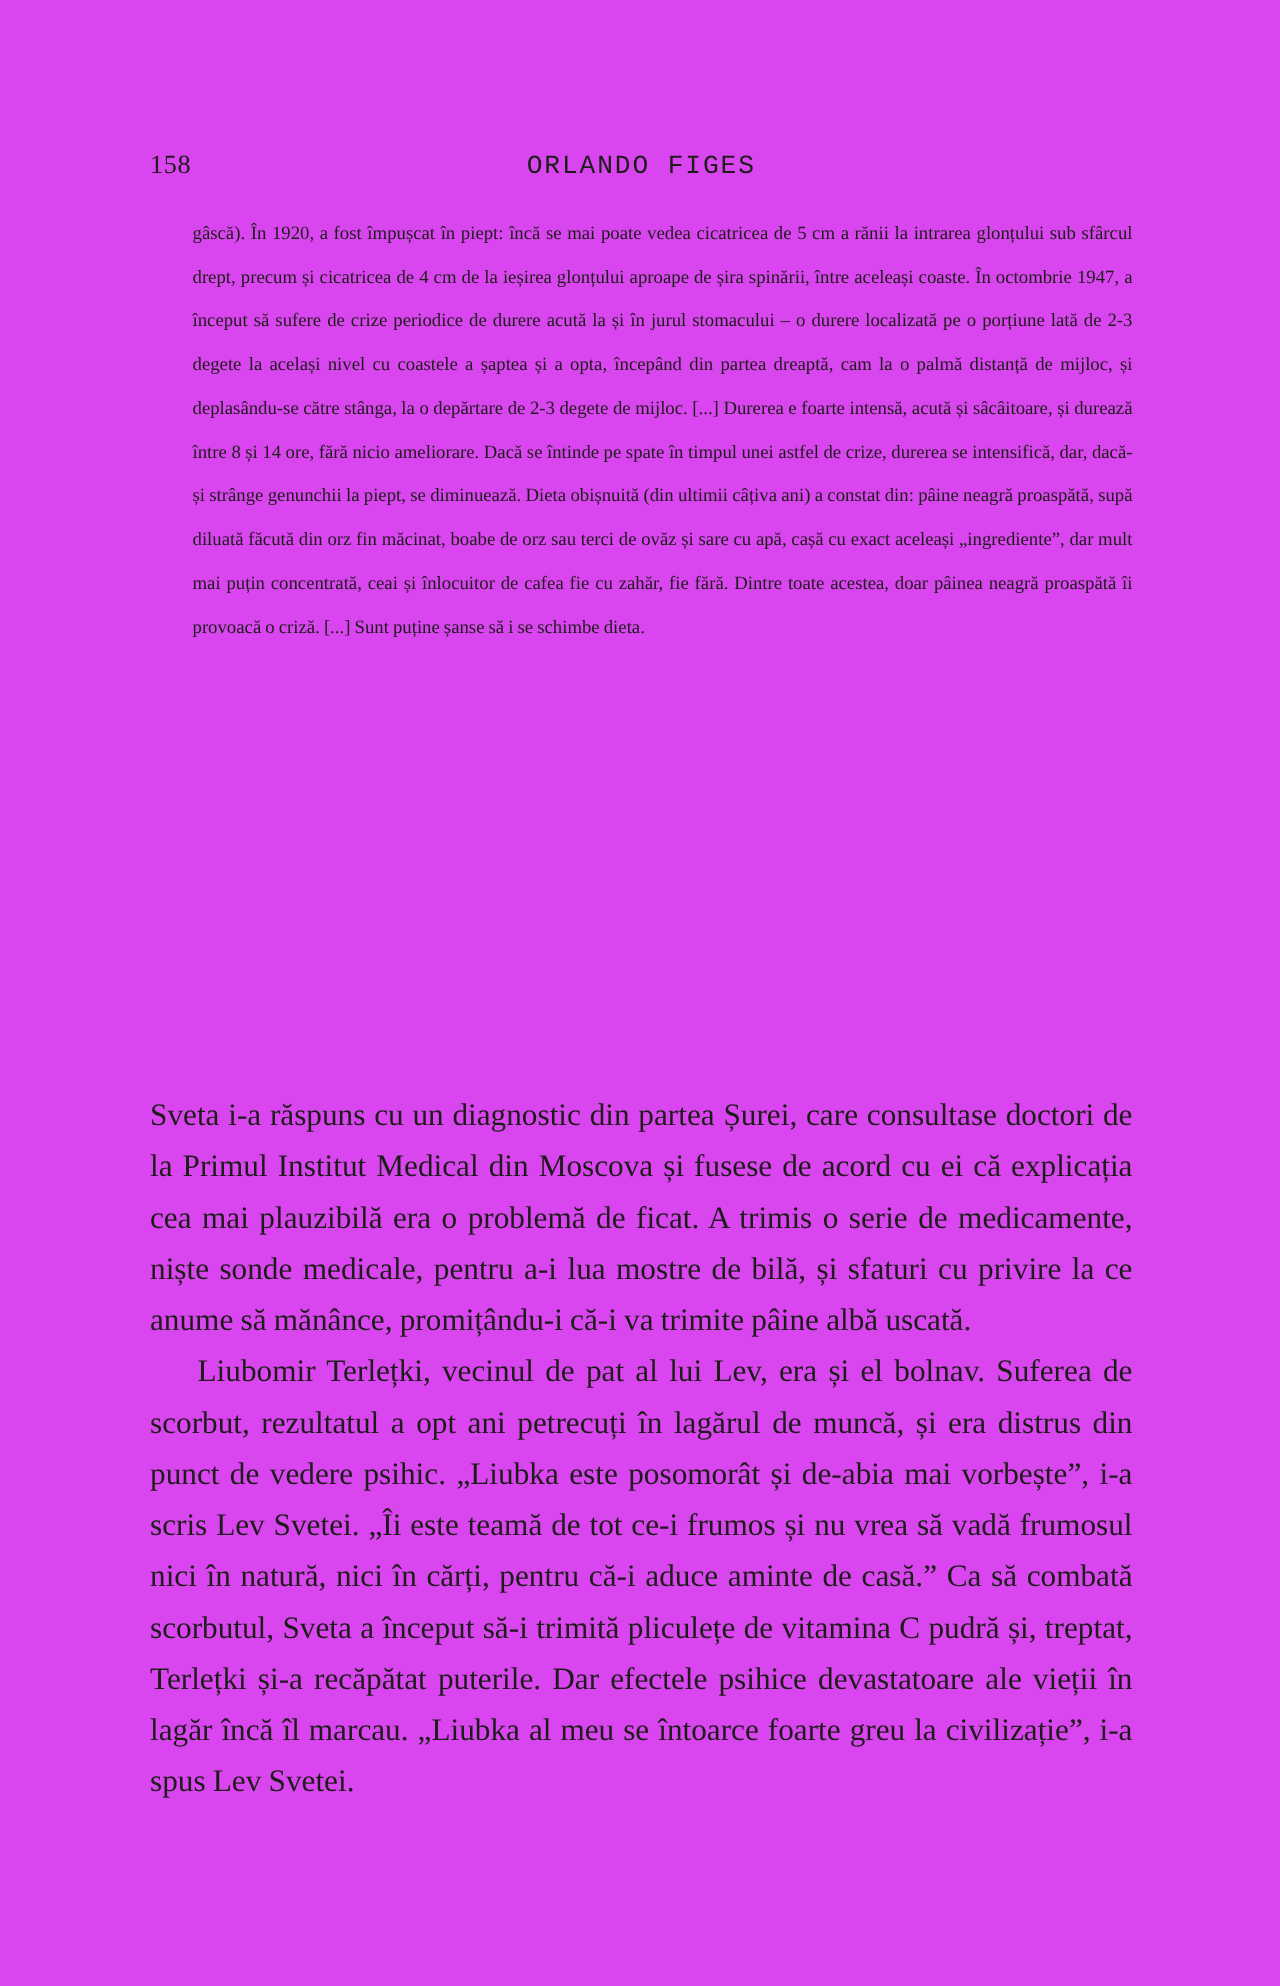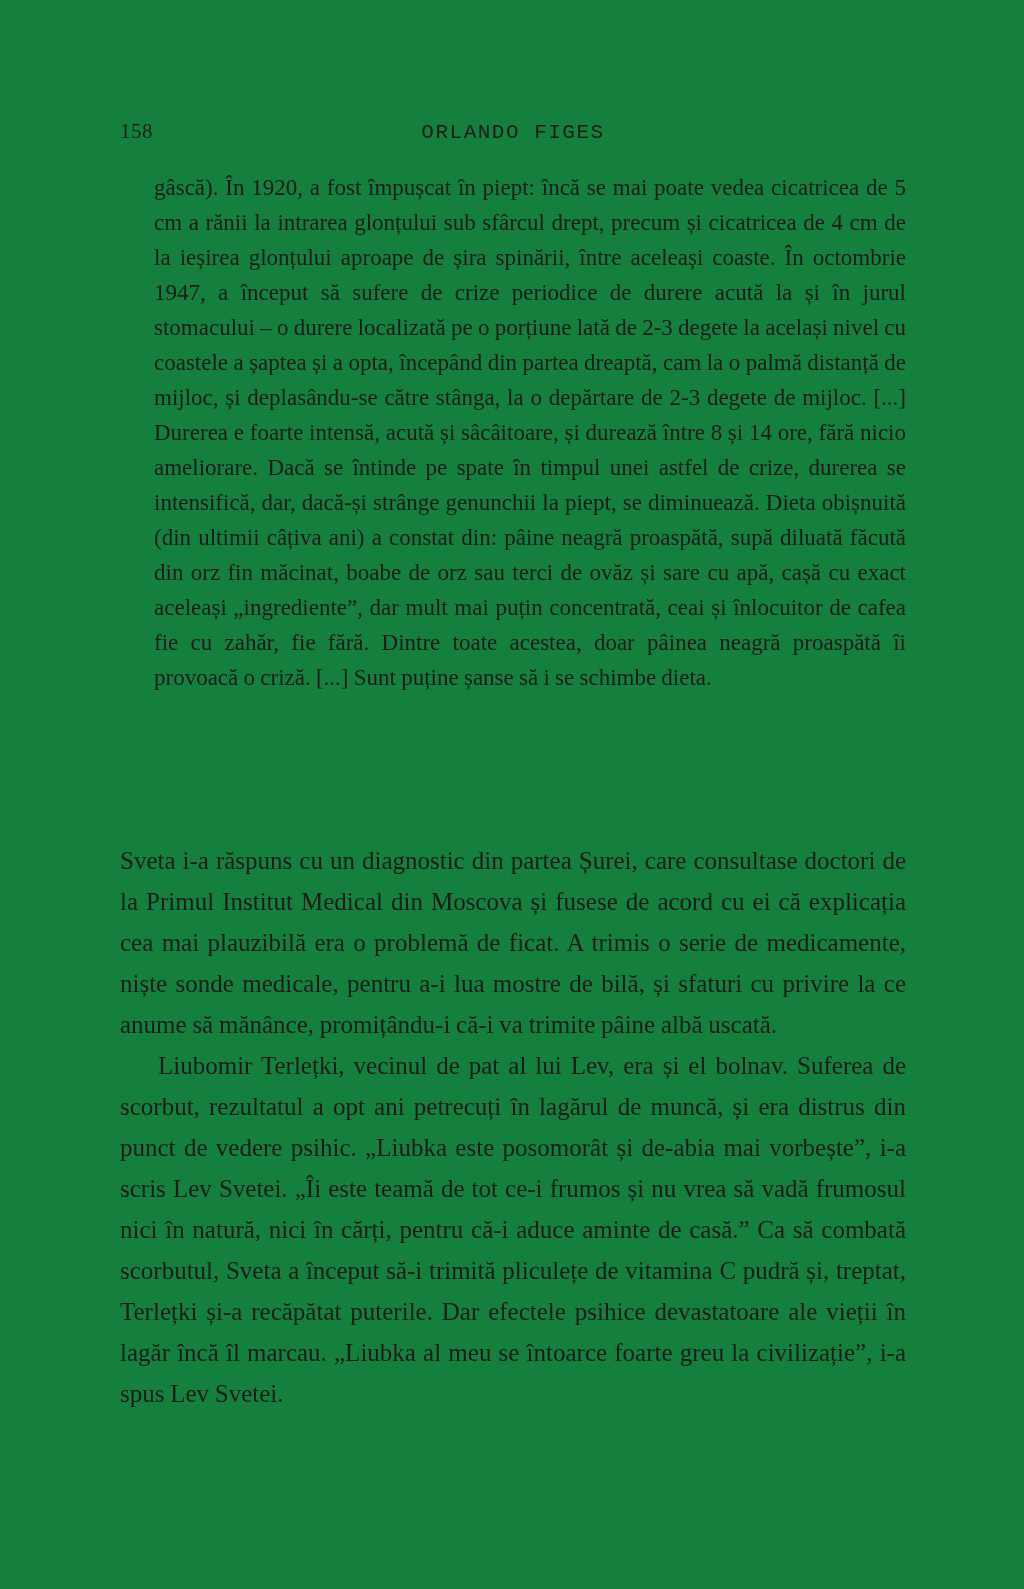--- a/index.html
+++ b/index.html
@@ -4,21 +4,21 @@
 <style>
   html, body {
     margin: 0;
     padding: 0;
     background: #ffffff;
   }
   .page {
     position: relative;
     width: 1024px;
     height: 1589px;
-    background: #15803d;
+    background: #d946ef;
     overflow: hidden;
     font-family: "Liberation Serif", "DejaVu Serif", serif;
     color: #1e1c1a;
   }
   .header {
     position: absolute;
     top: 118px;
     left: 120px;
     width: 786px;
     height: 26px;
@@ -34,28 +34,28 @@
   }
   .running {
     letter-spacing: 1.5px;
     font-family: Liberation Mono, monospace;
   }
   .quote {
     position: absolute;
     top: 170px;
     left: 154px;
     width: 752px;
-    font-size: 23px;
+    font-size: 15px;
     line-height: 35px;
     text-align: justify;
     word-spacing: -0.5px;
   }
   .main {
     position: absolute;
-    top: 840px;
+    top: 872px;
     left: 120px;
     width: 786px;
     font-size: 25px;
     line-height: 41px;
     text-align: justify;
     word-spacing: -0.5px;
   }
   .main p {
     margin: 0;
     padding: 0;

